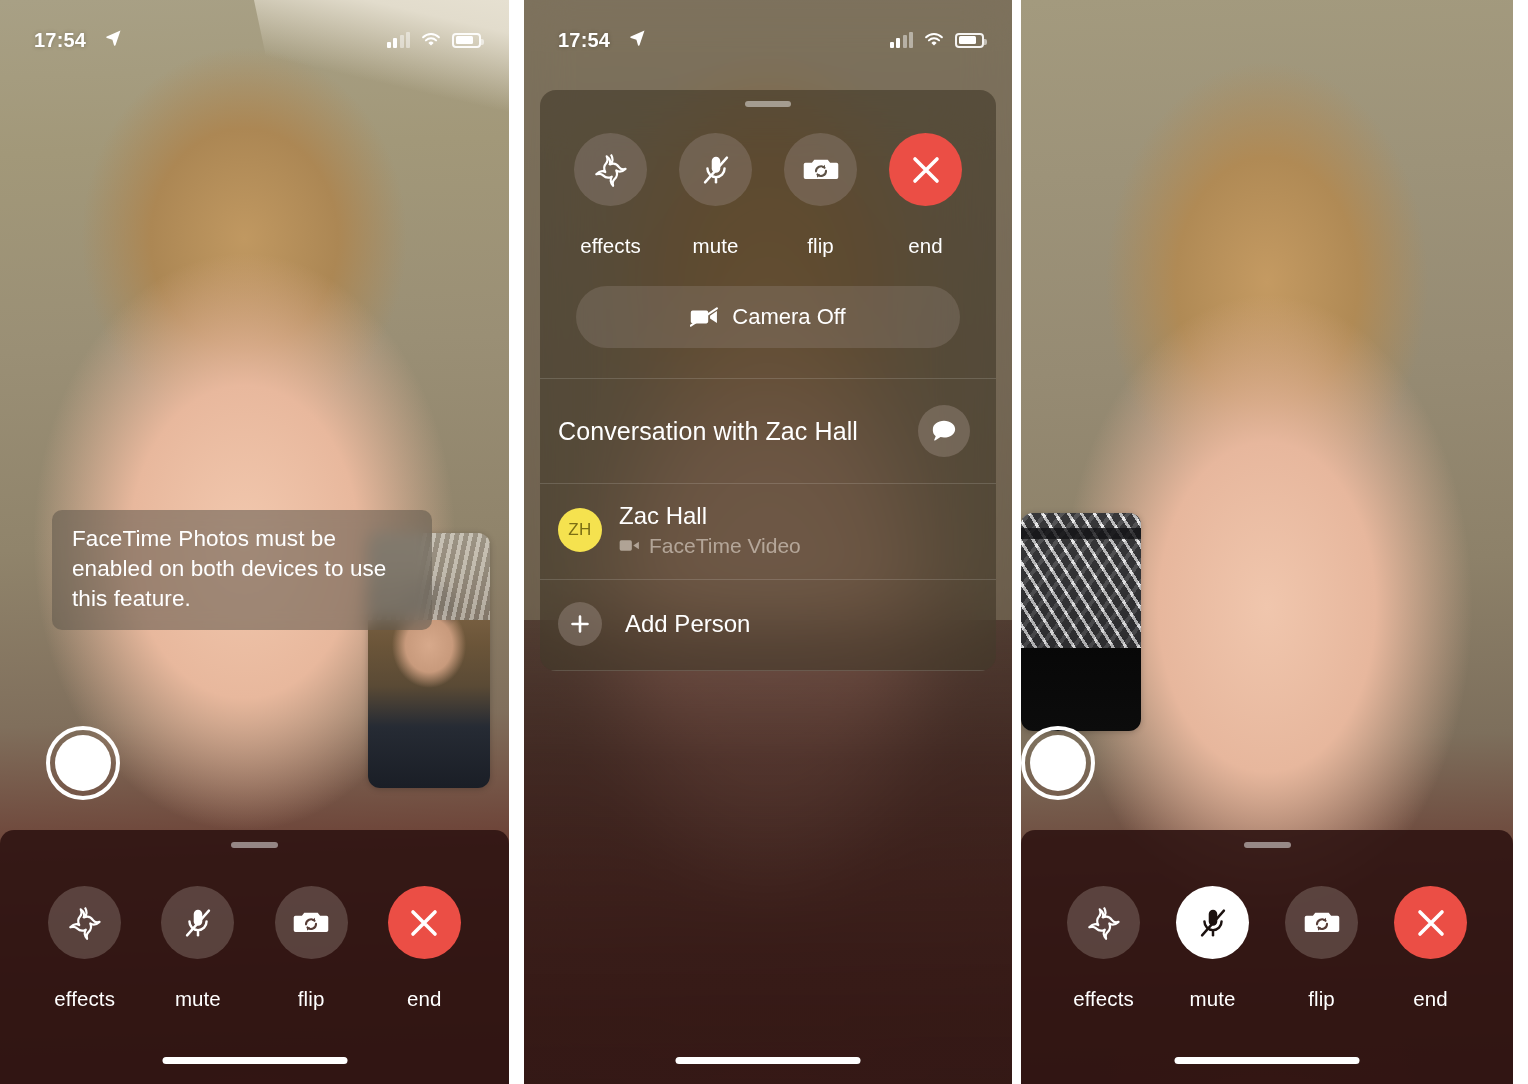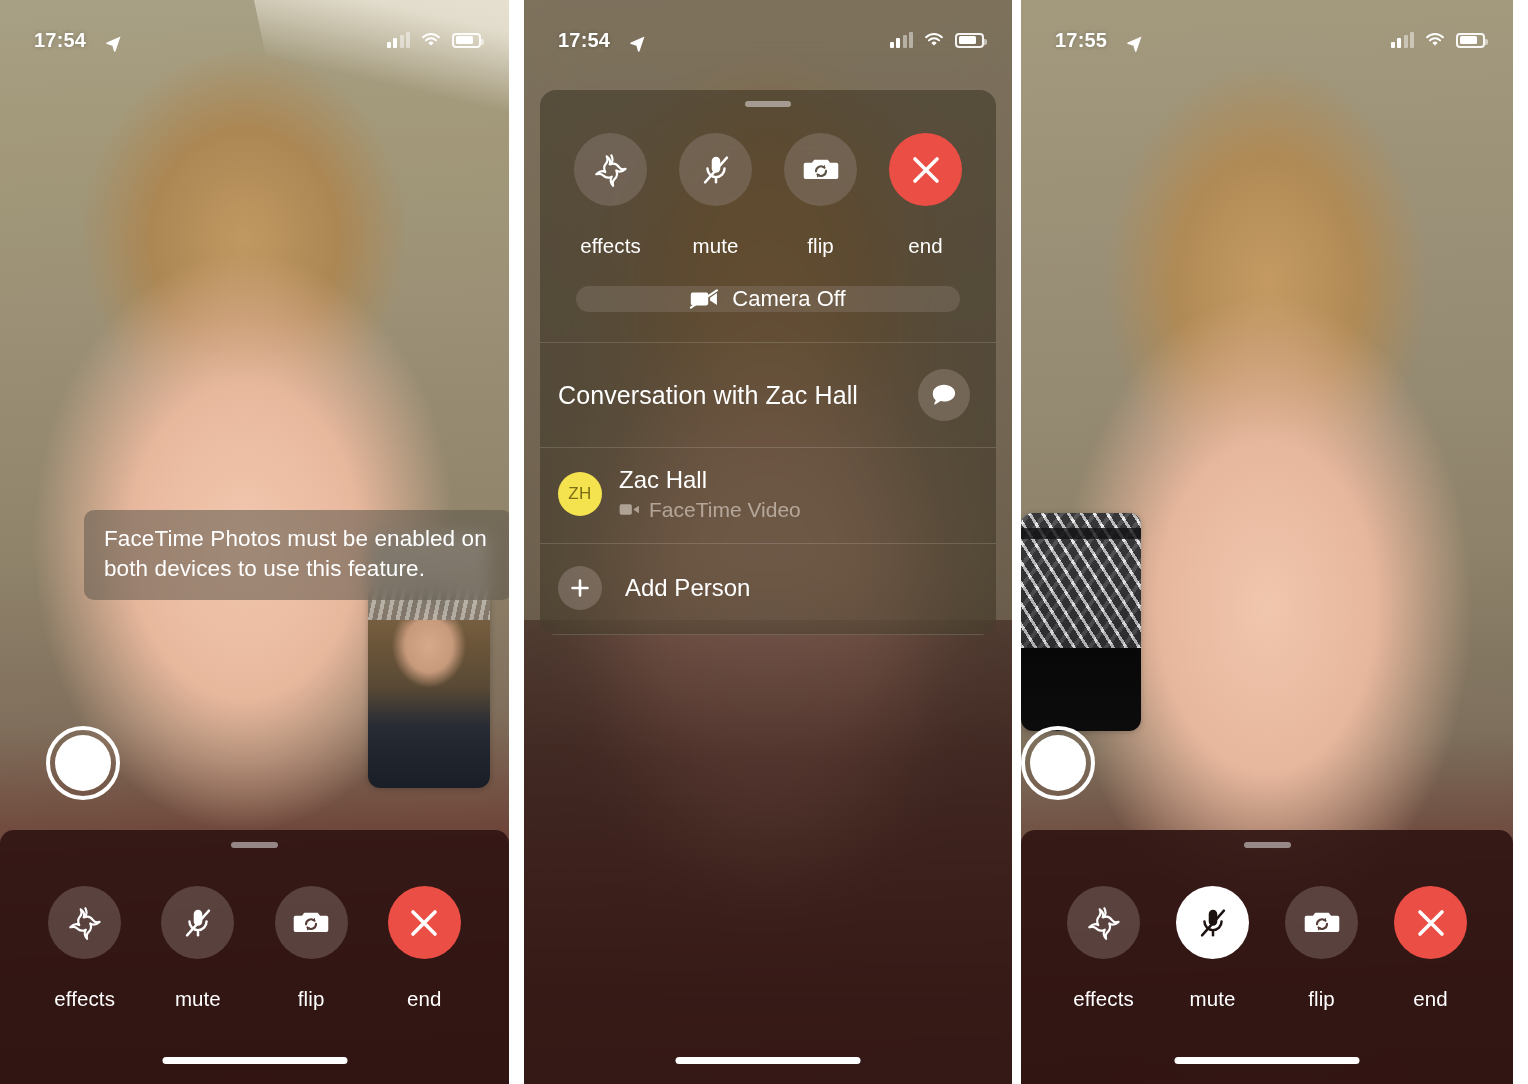--- a/index.html
+++ b/index.html
@@ -70,21 +70,21 @@
     display: flex; align-items: center;
     justify-content: space-between;
     padding: 16px 28px 0 34px;
     color: #ffffff;
     font-size: 20px;
     font-weight: bold;
     letter-spacing: 0.2px;
     z-index: 30;
     text-shadow: 0 0 4px rgba(0,0,0,0.25);
   }
-  .status-left { display: flex; align-items: flex-end; gap: 19px; }
+  .status-left { display: flex; align-items: flex-start; gap: 19px; }
   .loc-arrow { display: block; }
   .status-right { display: flex; align-items: center; gap: 10px; }
   .cell-bars { display: flex; align-items: flex-end; gap: 2.5px; height: 15px; }
   .cell-bars i { display: block; width: 4px; background: #fff; border-radius: 1px; }
   .cell-bars i:nth-child(1) { height: 6px; }
   .cell-bars i:nth-child(2) { height: 10px; }
   .cell-bars i:nth-child(3) { height: 13px; opacity: .45; }
   .cell-bars i:nth-child(4) { height: 16px; opacity: .45; }
   .batt {
     width: 29px; height: 15px;
@@ -96,22 +96,22 @@
   .batt::after {
     content: ""; position: absolute; right: -4.5px; top: 4px;
     width: 2.5px; height: 6px; border-radius: 0 2px 2px 0;
     background: rgba(255,255,255,.55);
   }
   .batt span { display: block; height: 100%; width: 78%; background: #fff; border-radius: 1.5px; }
 
   
   .toast {
     position: absolute;
-    left: 84px; top: 510px;
-    width: 428px;
+    left: 52px; top: 510px;
+    width: 380px;
     padding: 14px 18px 16px 20px;
     border-radius: 10px;
     background: rgba(92,86,74,0.55);
     backdrop-filter: blur(8px);
     -webkit-backdrop-filter: blur(8px);
     color: #fff;
     font-size: 22.5px;
     line-height: 1.33;
     z-index: 22;
     letter-spacing: .1px;
@@ -244,21 +244,20 @@
     background: rgba(255,255,255,.45);
     margin: 11px auto 0 auto;
   }
   .menu-ctrl-grid {
     display: flex; justify-content: space-around;
     padding: 26px 18px 0 18px;
   }
   .pill-row {
     display: flex; gap: 20px;
     padding: 28px 36px 30px 36px;
-    flex-direction: column;
   }
   .pill {
     flex: 1;
     height: 62px;
     border-radius: 31px;
     background: rgba(150,135,125,0.33);
     display: flex; align-items: center; justify-content: center;
     gap: 12px;
     color: #ffffff;
     font-size: 22px;
@@ -536,44 +535,20 @@
 
       <div class="sheet-divider"></div>
     </div>
 
     <div class="home-ind"></div>
   </div>
 
   <div class="phone" id="panel-3">
     <div class="video-bg"></div>
 
-    <div class="status-bar">
-      <div class="status-left">
-        <span>17:55</span>
-        <svg class="loc-arrow" width="17" height="17" viewBox="0 0 17 17">
-          <path d="M15.5 1.6 1.8 7.6c-.7.3-.6 1.3.1 1.5l5.5 1.6 1.6 5.5c.2.7 1.2.8 1.5.1L15.5 1.6z" fill="#fff"></path>
-        </svg>
-      </div>
-      <div class="status-right">
-        <span class="cell-bars">
-            <i></i>
-            <i></i>
-            <i></i>
-            <i></i>
-          </span>
-        <svg width="22" height="16" viewBox="0 0 22 16">
-          <path d="M11 13.6 8.4 10.9a3.7 3.7 0 0 1 5.2 0L11 13.6z" fill="#fff"></path>
-          <path d="M5.9 8.4a7.3 7.3 0 0 1 10.2 0" stroke="#fff" stroke-width="2" fill="none" stroke-linecap="round"></path>
-          <path d="M3.1 5.3a11.3 11.3 0 0 1 15.8 0" stroke="#fff" stroke-width="2" fill="none" stroke-linecap="round"></path>
-        </svg>
-        <span class="batt">
-            <span></span>
-          </span>
-      </div>
-    </div>
 
     <div class="pip" id="pip-3">
       <div class="pip-jacket"></div>
     </div>
 
     <div class="shutter" id="shutter-3">
       <span></span>
     </div>
 
     <div class="ctrl-bar">

